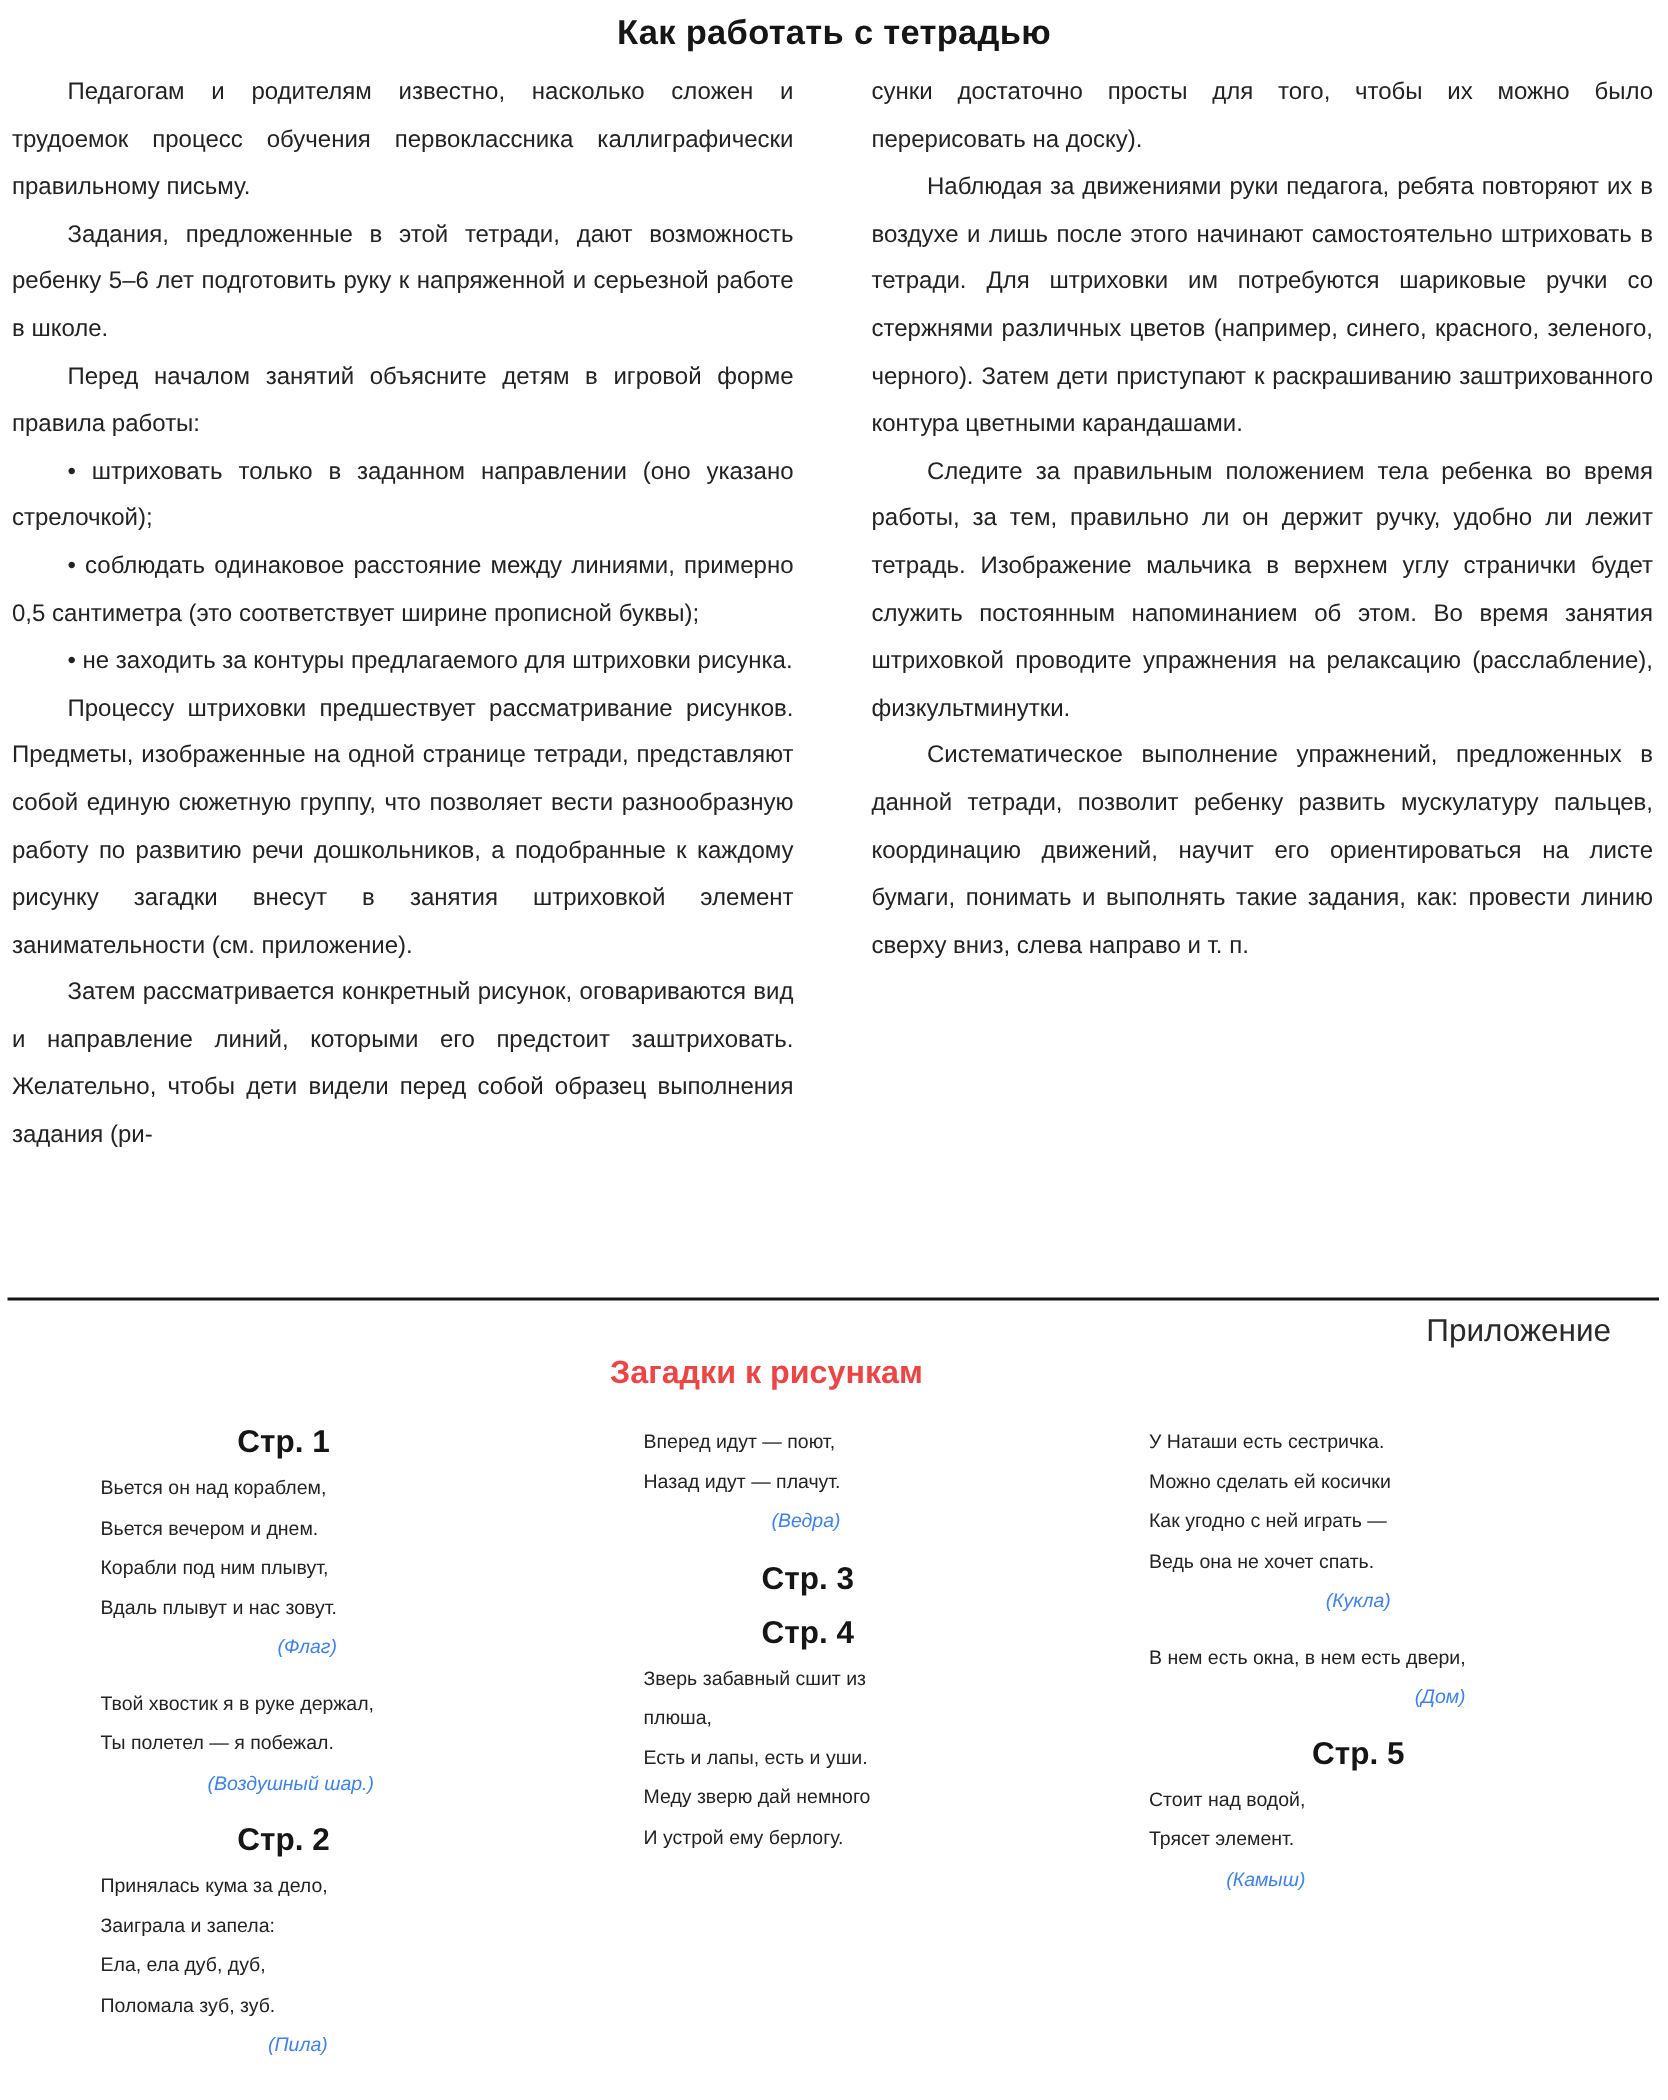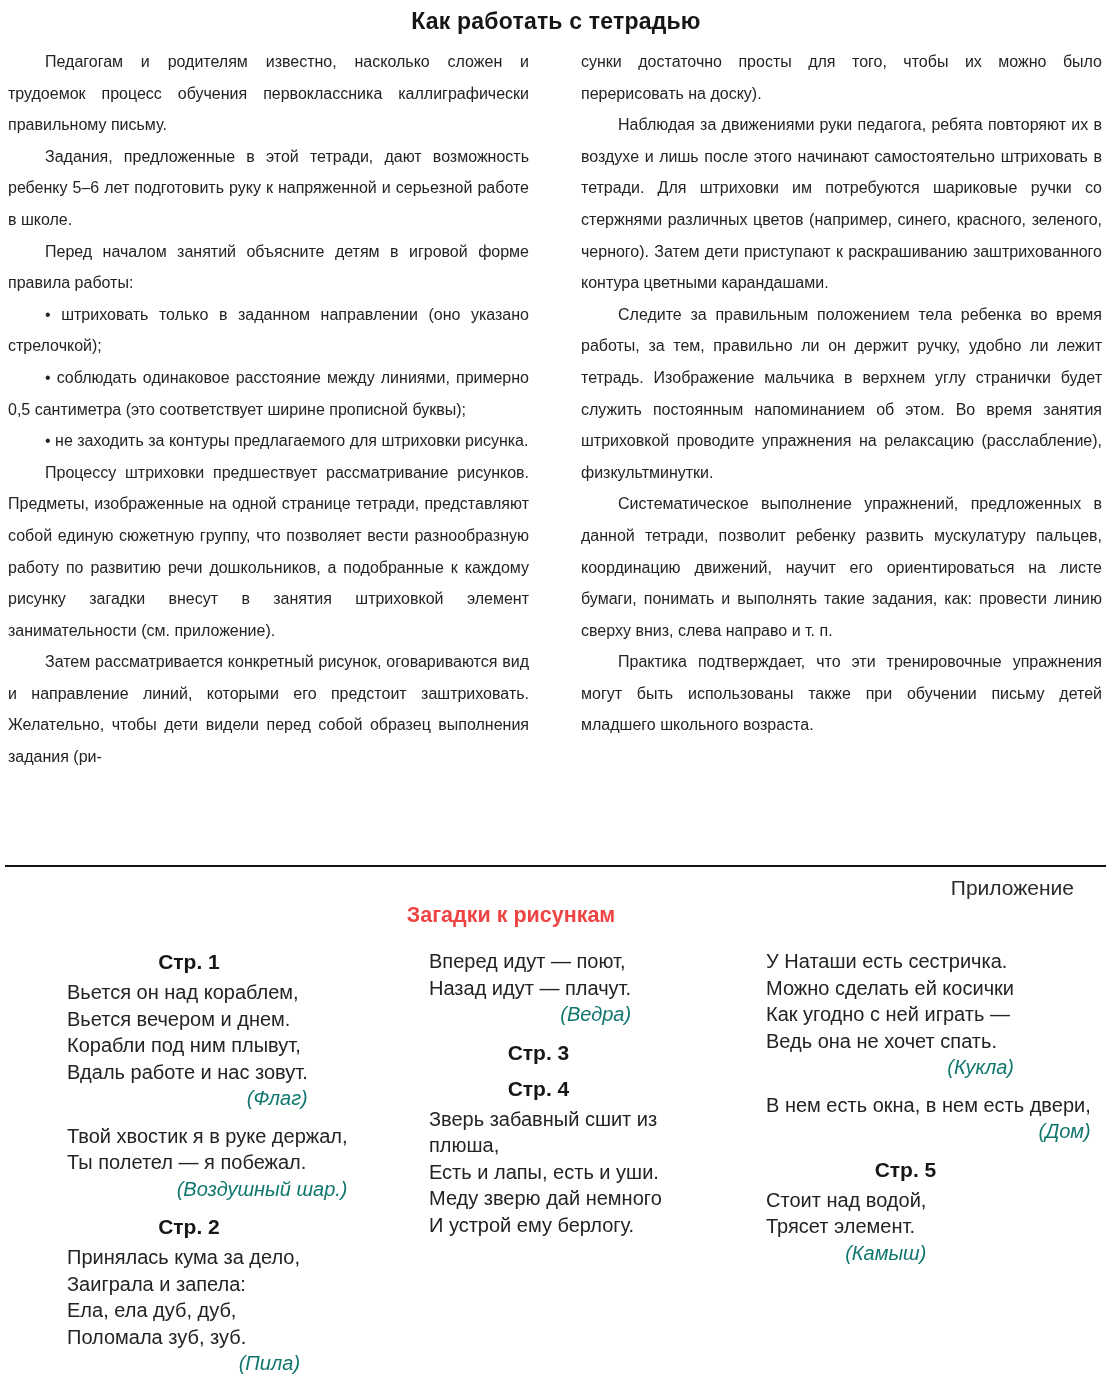--- a/index.html
+++ b/index.html
@@ -32,24 +32,24 @@
   .riddle-col{min-width:0;}
   .riddle-col.c1{width:362px;}
   .riddle-col.c2{width:337px;}
   .riddle-col.c3{flex:1;}
   .page-ref{
     font-weight:bold;font-size:21px;line-height:28px;margin:8px 0 3px 0;color:#161616;text-align:center;
   }
   .riddle-col > .page-ref:first-child{margin-top:0;}
   .riddle{
     margin:0 0 11px 59px;width:fit-content;
-    font-size:20px;line-height:26.5px;
+    font-size:13px;line-height:26.5px;
   }
   .riddle-line{white-space:nowrap;}
-  .riddle-answer{font-style:italic;text-align:right;white-space:nowrap;color:#0f766e;}
+  .riddle-answer{font-style:italic;text-align:right;white-space:nowrap;color:#3b82f6;}
 </style>
 </head>
 <body style="color: rgb(35, 35, 35);">
 
 <h1 class="doc-title">Как работать с тетрадью</h1>
 
 <div class="article">
   <div class="col" id="col-left">
       <p class="para">Педагогам и родителям известно, насколько сложен и трудоемок процесс обучения первоклассника каллиграфически правильному письму.</p>
       <p class="para">Задания, предложенные в этой тетради, дают возможность ребенку 5–6 лет подготовить руку к напряженной и серьезной работе в школе.</p>
@@ -58,37 +58,36 @@
       <p class="para">• соблюдать одинаковое расстояние между линиями, примерно 0,5 сантиметра (это соответствует ширине прописной буквы);</p>
       <p class="para">• не заходить за контуры предлагаемого для штриховки рисунка.</p>
       <p class="para">Процессу штриховки предшествует рассматривание рисунков. Предметы, изображенные на одной странице тетради, представляют собой единую сюжетную группу, что позволяет вести разнообразную работу по развитию речи дошкольников, а подобранные к каждому рисунку загадки внесут в занятия штриховкой элемент занимательности (см. приложение).</p>
       <p class="para">Затем рассматривается конкретный рисунок, оговариваются вид и направление линий, которыми его предстоит заштриховать. Желательно, чтобы дети видели перед собой образец выполнения задания (ри-</p>
     </div>
   <div class="col" id="col-right">
       <p class="para no-indent">сунки достаточно просты для того, чтобы их можно было перерисовать на доску).</p>
       <p class="para">Наблюдая за движениями руки педагога, ребята повторяют их в воздухе и лишь после этого начинают самостоятельно штриховать в тетради. Для штриховки им потребуются шариковые ручки со стержнями различных цветов (например, синего, красного, зеленого, черного). Затем дети приступают к раскрашиванию заштрихованного контура цветными карандашами.</p>
       <p class="para">Следите за правильным положением тела ребенка во время работы, за тем, правильно ли он держит ручку, удобно ли лежит тетрадь. Изображение мальчика в верхнем углу странички будет служить постоянным напоминанием об этом. Во время занятия штриховкой проводите упражнения на релаксацию (расслабление), физкультминутки.</p>
       <p class="para">Систематическое выполнение упражнений, предложенных в данной тетради, позволит ребенку развить мускулатуру пальцев, координацию движений, научит его ориентироваться на листе бумаги, понимать и выполнять такие задания, как: провести линию сверху вниз, слева направо и т. п.</p>
-      <p class="para">Практика подтверждает, что эти тренировочные упражнения могут быть использованы также при обучении письму детей младшего школьного возраста.</p>
     </div>
 </div>
 
 <hr class="divider" style="border-top-color: rgb(20, 20, 20);">
 
 <div class="appendix-label">Приложение</div>
 <h2 class="appendix-title">Загадки к рисункам</h2>
 
 <div class="riddles" id="riddles">
     <div class="riddle-col c1">
       <div class="page-ref">Стр. 1</div>
       <div class="riddle">
         <div class="riddle-line">Вьется он над кораблем,</div>
         <div class="riddle-line">Вьется вечером и днем.</div>
         <div class="riddle-line">Корабли под ним плывут,</div>
-        <div class="riddle-line">Вдаль работе и нас зовут.</div>
+        <div class="riddle-line">Вдаль плывут и нас зовут.</div>
         <div class="riddle-answer">(Флаг)</div>
       </div>
       <div class="riddle">
         <div class="riddle-line">Твой хвостик я в руке держал,</div>
         <div class="riddle-line">Ты полетел — я побежал.</div>
         <div class="riddle-answer">(Воздушный шар.)</div>
       </div>
       <div class="page-ref">Стр. 2</div>
       <div class="riddle">
         <div class="riddle-line">Принялась кума за дело,</div>

